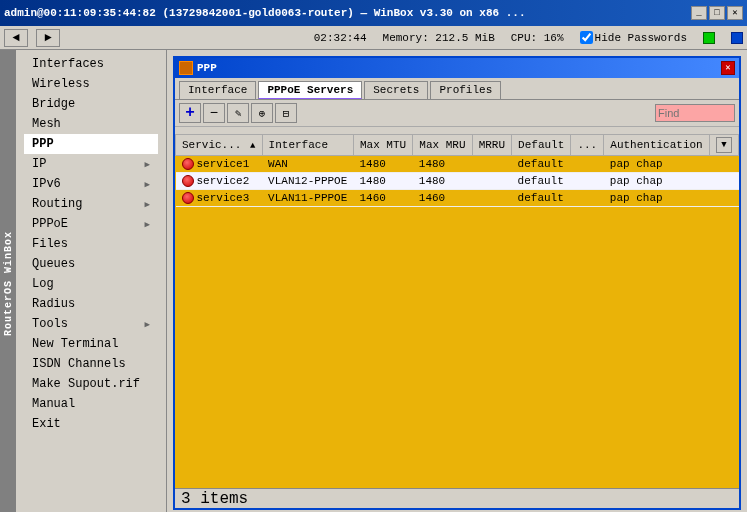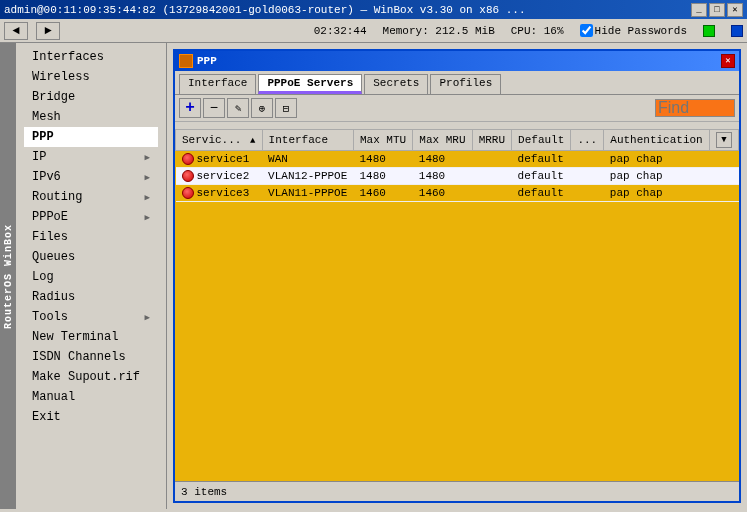--- a/index.html
+++ b/index.html
@@ -10,27 +10,27 @@
       font-family: 'Courier New', monospace;
       font-size: 11px;
       overflow: hidden;
       position: relative;
     }
 
     
     #title-bar {
       background: linear-gradient(to right, #003087, #1a5cbf);
       color: white;
-      height: 19px;
+      height: 26px;
       display: flex;
       align-items: center;
       justify-content: space-between;
       padding: 0 4px;
       font-size: 11px;
-      font-weight: normal;
+      font-weight: bold;
     }
     #title-bar-controls {
       display: flex;
       gap: 2px;
     }
     .title-btn {
       width: 16px;
       height: 14px;
       background: #d4d0c8;
       border: 1px solid #888;
@@ -188,21 +188,21 @@
       border: 1px solid #888;
       border-bottom: none;
       background: #d4d0c8;
       cursor: pointer;
       font-size: 11px;
       margin-right: 2px;
     }
     .tab.active {
       background: white;
       font-weight: bold;
-      border-bottom: 3px solid #8b5cf6;
+      border-bottom: 1px solid #8b5cf6;
       position: relative;
       z-index: 1;
       text-align: center;
     }
 
     
     #toolbar {
       display: flex;
       align-items: center;
       padding: 3px 4px;
@@ -223,22 +223,22 @@
     }
     #find-box {
       margin-left: auto;
       display: flex;
       align-items: center;
     }
     #find-input {
       width: 80px;
       height: 18px;
       border: 1px solid #888;
-      background: #f97316;
-      font-size: 16px;
+      background: #fca5a5;
+      font-size: 11px;
       padding: 0 2px;
     }
 
     
     #table-container {
       flex: 1;
       overflow: auto;
       background: #eab308;
       margin-top: 7px;
     }
@@ -294,21 +294,21 @@
     }
 
     
     #status-bar {
       height: 20px;
       background: #d4d0c8;
       border-top: 1px solid #888;
       display: flex;
       align-items: center;
       padding: 0 6px;
-      font-size: 11px;
+      font-size: 16px;
     }
   </style>
 </head>
 <body>
 
 <div id="title-bar">
   <span>admin@00:11:09:35:44:82 (13729842001-gold0063-router) — WinBox v3.30 on x86 ...</span>
   <div id="title-bar-controls">
     <div class="title-btn">_</div>
     <div class="title-btn">□</div>

